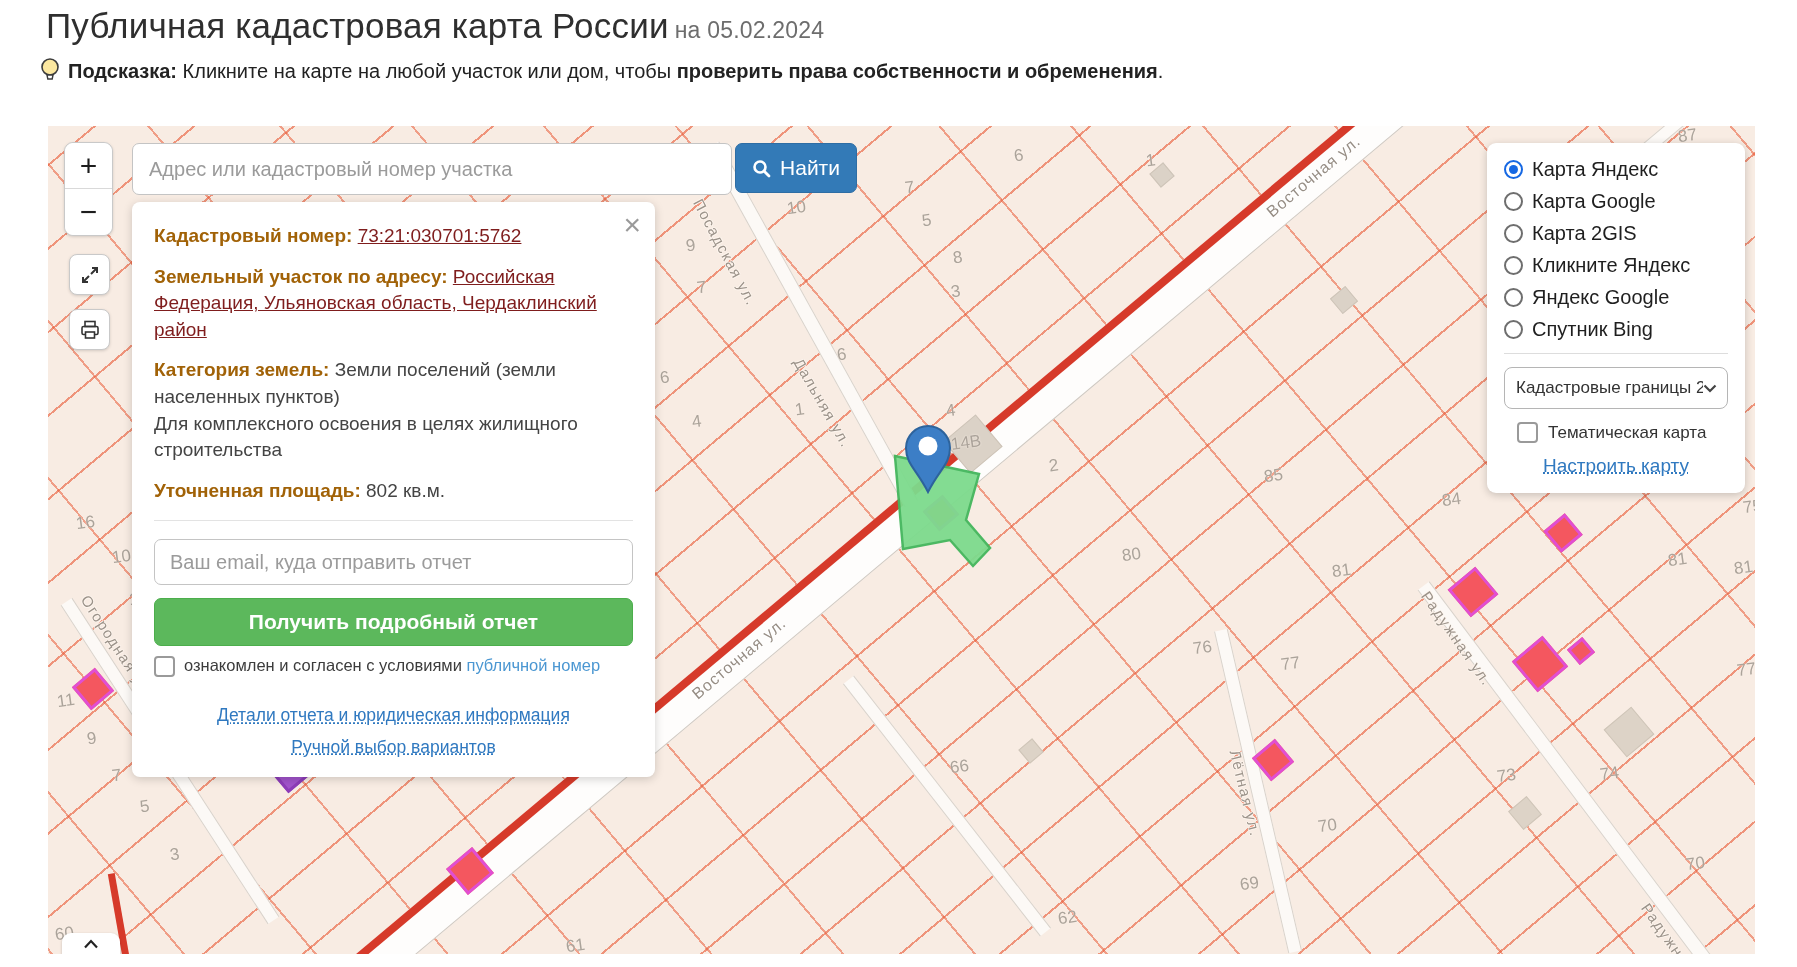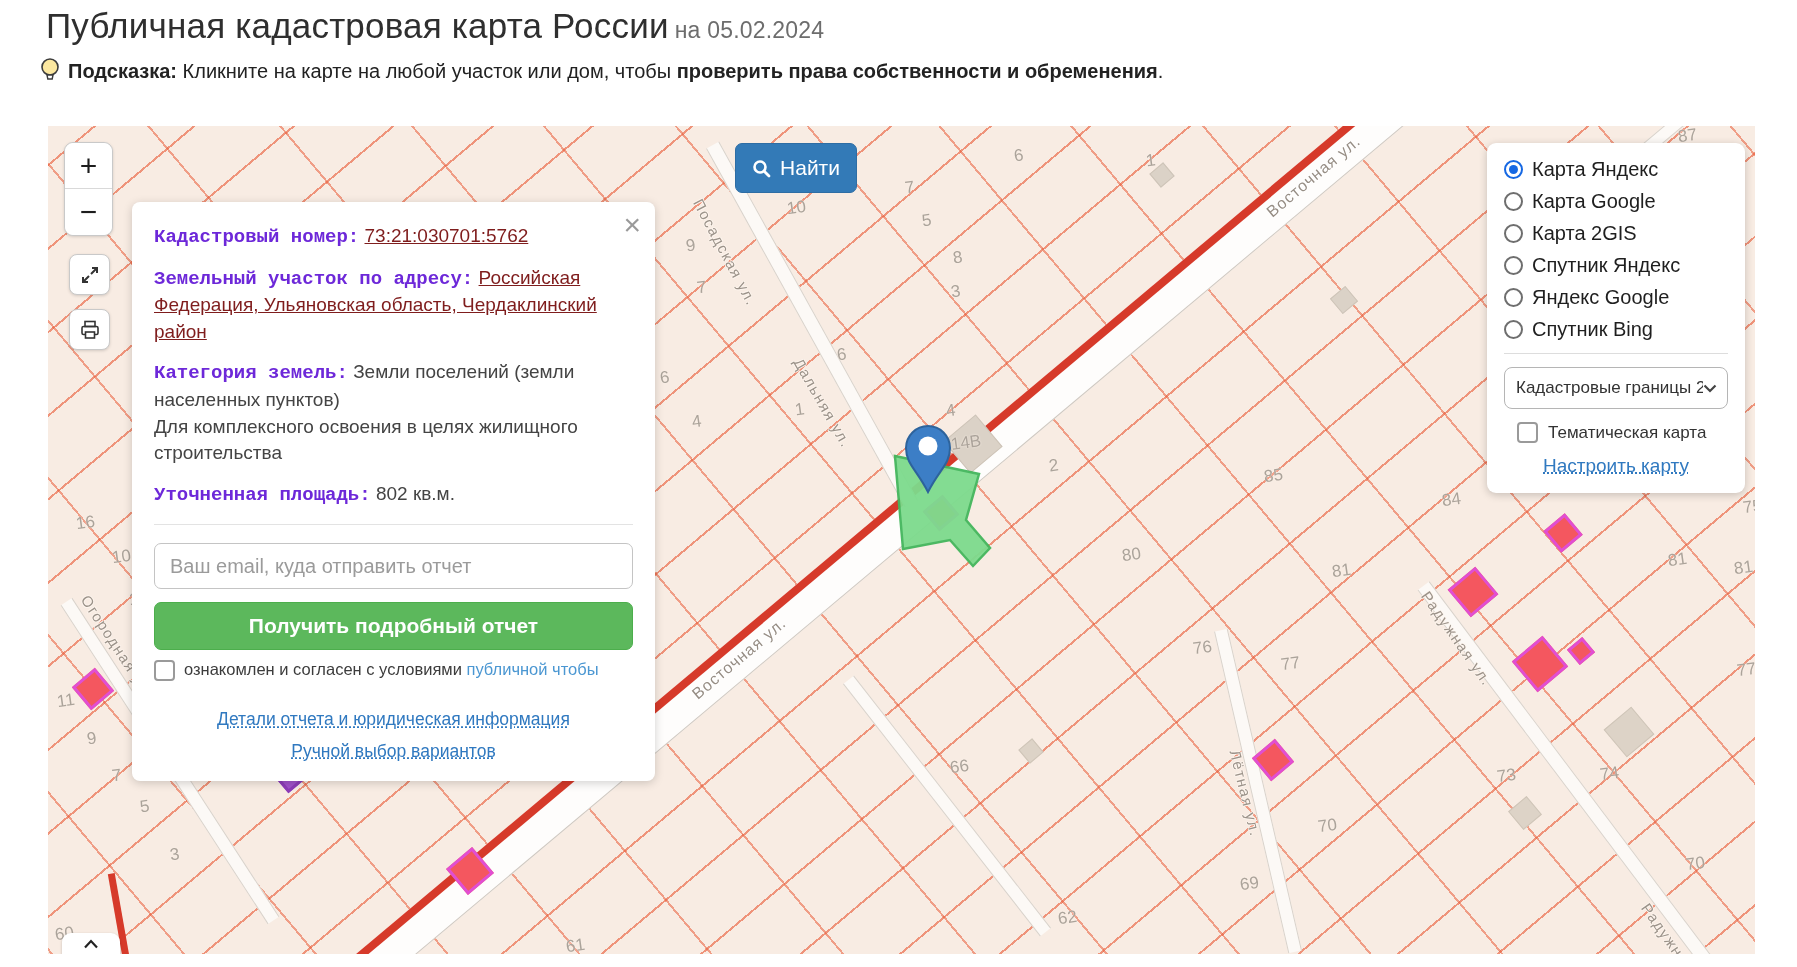--- a/index.html
+++ b/index.html
@@ -35,21 +35,21 @@
   .zbtn:first-child{border-bottom:1px solid #d9d9d9;border-radius:9px 9px 0 0;}
   .sqbtn{position:absolute;left:21px;width:39px;height:39px;background:#fff;border:1px solid #c9c9c9;border-radius:8px;display:flex;align-items:center;justify-content:center;box-shadow:0 1px 3px rgba(0,0,0,.15);cursor:pointer;}
   .searchbar{position:absolute;left:84px;top:17px;width:598px;height:50px;background:#fff;border:1px solid #c4c4c4;border-radius:7px;}
   .searchbar input{width:100%;height:100%;border:none;outline:none;background:transparent;font-size:20px;color:#333;padding:0 16px;font-family:"Liberation Sans",sans-serif;border-radius:7px;box-sizing:border-box;}
   .searchbar input::placeholder{color:#9b9b9b;}
   .findbtn{position:absolute;left:687px;top:17px;width:122px;height:50px;background:#337ab7;border:1px solid #2e6da4;border-radius:7px;color:#fff;font-size:21px;display:flex;align-items:center;justify-content:center;gap:9px;cursor:pointer;font-family:"Liberation Sans",sans-serif;}
   .collapsebtn{position:absolute;left:14px;top:807px;width:58px;height:34px;background:#fff;border-radius:9px;display:flex;align-items:flex-start;justify-content:center;padding-top:6px;box-sizing:border-box;cursor:pointer;box-shadow:0 1px 3px rgba(0,0,0,.2);border:none;}
   
   .popup{position:absolute;left:84px;top:76px;width:523px;background:#fff;border-radius:8px;box-shadow:0 2px 10px rgba(0,0,0,.18);padding:21px 22px 18px 22px;box-sizing:border-box;font-size:19px;color:#444;line-height:1.4;}
   .popup .close{position:absolute;right:14px;top:8px;font-size:30px;color:#9a9a9a;cursor:pointer;line-height:1;}
-  .popup b{color:#6d28d9;font-family:Liberation Mono, monospace;}
+  .popup b{color:#a16207;}
   .popup .row{margin-bottom:14px;}
   .lnk{color:#7f1d1d;text-decoration:underline;cursor:pointer;}
   .lnk2{color:#4b97d2;text-decoration:none;cursor:pointer;}
   .divider{border-top:1px solid #e3e3e3;margin:16px 0 18px 0;}
   .emailbox{width:100%;height:46px;border:1px solid #c4c4c4;border-radius:7px;font-size:20px;color:#333;padding:0 15px;box-sizing:border-box;font-family:"Liberation Sans",sans-serif;}
   .emailbox::placeholder{color:#9b9b9b;}
   .greenbtn{margin-top:13px;width:100%;height:48px;background:#5cb85c;border:1px solid #4cae4c;border-radius:7px;color:#fff;font-size:21px;font-weight:700;cursor:pointer;font-family:"Liberation Sans",sans-serif;}
   .chkrow{display:flex;align-items:flex-start;gap:9px;font-size:16.5px;margin-top:9px;color:#3c3c3c;line-height:1.3;}
   .chk{width:17px;height:17px;min-width:17px;border:2px solid #9a9a9a;border-radius:4px;background:#fff;margin-top:1px;cursor:pointer;}
   .centerlinks{text-align:center;margin-top:26px;font-size:17.5px;}
@@ -178,20 +178,23 @@
     </svg>
   </div>
   <div class="sqbtn" style="top:183px;">
     <svg width="20" height="20" viewBox="0 0 20 20">
       <rect x="5" y="1.5" width="10" height="5" fill="none" stroke="#333" stroke-width="1.6"></rect>
       <rect x="2" y="6.5" width="16" height="8" rx="1.5" fill="none" stroke="#333" stroke-width="1.6"></rect>
       <rect x="5.5" y="12" width="9" height="6" fill="#fff" stroke="#333" stroke-width="1.6"></rect>
     </svg>
   </div>
 
+  <div class="searchbar">
+    <input type="text" placeholder="Адрес или кадастровый номер участка" style="">
+  </div>
   <button class="findbtn">
     <svg width="19" height="19" viewBox="0 0 19 19">
       <circle cx="8" cy="8" r="5.5" fill="none" stroke="#fff" stroke-width="2.6"></circle>
       <line x1="12.2" y1="12.2" x2="17" y2="17" stroke="#fff" stroke-width="2.8" stroke-linecap="round"></line>
     </svg>
     <span>Найти</span>
   </button>
 
   <div class="popup">
     <span class="close">×</span>
@@ -210,21 +213,21 @@
     </div>
     <div class="row">
       <b>Уточненная площадь:</b>
       <span>802 кв.м.</span>
     </div>
     <div class="divider"></div>
     <input class="emailbox" type="text" placeholder="Ваш email, куда отправить отчет" style="">
     <button class="greenbtn">Получить подробный отчет</button>
     <div class="chkrow">
       <span class="chk"></span>
-      <span><span>ознакомлен и согласен с условиями</span> <a class="lnk2">публичной чтобы</a></span>
+      <span><span>ознакомлен и согласен с условиями</span> <a class="lnk2">публичной номер</a></span>
     </div>
     <div class="centerlinks">
       <a class="dotted">Детали отчета и юридическая информация</a><br>
       <a class="dotted" style="display:inline-block;margin-top:7px;">Ручной выбор вариантов</a>
     </div>
   </div>
 
   <div class="panel">
     <div id="radioList">
         <div class="radiorow">
@@ -234,21 +237,21 @@
         <div class="radiorow">
           <span class="radio"></span>
           <span>Карта Google</span>
         </div>
         <div class="radiorow">
           <span class="radio"></span>
           <span>Карта 2GIS</span>
         </div>
         <div class="radiorow">
           <span class="radio"></span>
-          <span>Спутник Яндекс</span>
+          <span>Кликните Яндекс</span>
         </div>
         <div class="radiorow">
           <span class="radio"></span>
           <span>Яндекс Google</span>
         </div>
         <div class="radiorow">
           <span class="radio"></span>
           <span>Спутник Bing</span>
         </div>
       </div>

